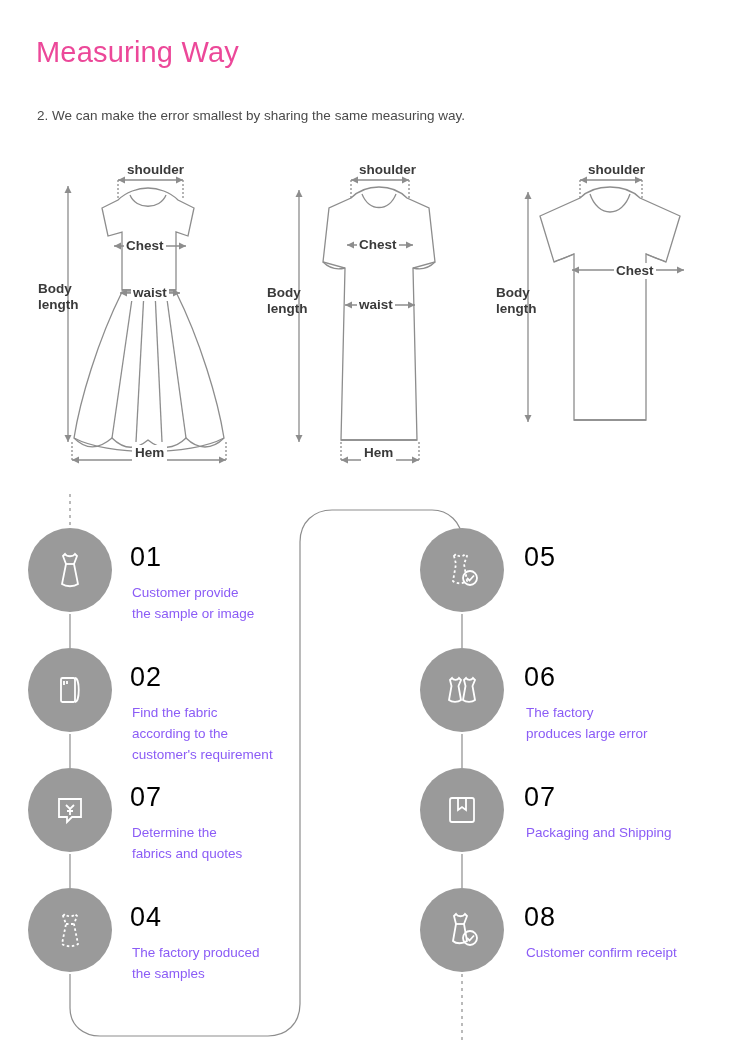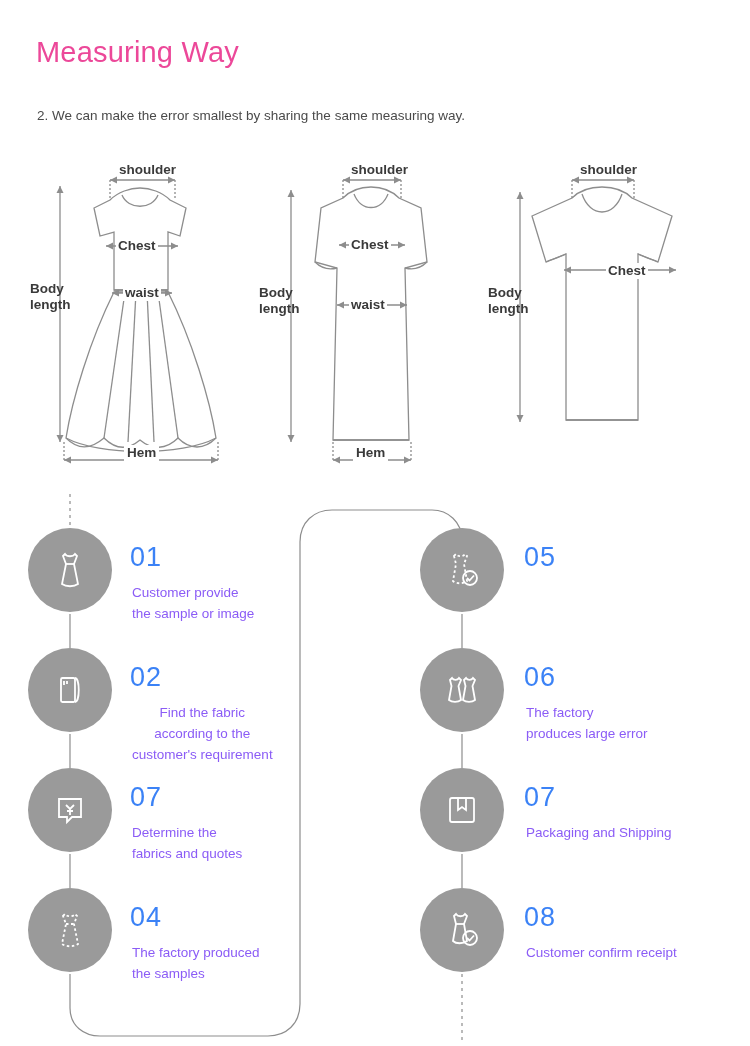--- a/index.html
+++ b/index.html
@@ -36,21 +36,21 @@
     left: 37px;
     font-size: 13.5px;
     color: #4a4a4a;
   }
   .note1 { top: 79px; }
   .note2 { top: 108px; text-align: center; }
 
   
   .garments {
     position: absolute;
-    left: 0;
+    left: 8px;
     top: 150px;
     width: 706px;
     height: 330px;
     text-decoration: underline;
   }
   .garment {
     position: absolute;
     top: 0;
   }
   .g1 { left: 30px; }
@@ -85,21 +85,21 @@
     border-radius: 50%;
     background: #9a9a9a;
     display: flex;
     align-items: center;
     justify-content: center;
   }
   .node svg { display: block; }
   .step-num {
     position: absolute;
     font-size: 27px;
-    color: #3b82f6;
+    color: #000000;
     font-weight: 400;
     letter-spacing: 1px;
   }
   .step-text {
     position: absolute;
     font-size: 13.5px;
     color: #8b5cf6;
     line-height: 21px;
     white-space: pre-line;
   }
@@ -285,21 +285,21 @@
     <div class="node" style="left:28px; top:158px;">
       <span>
         <svg width="44" height="44" viewBox="0 0 44 44" fill="none" stroke="#ffffff" stroke-width="1.8">
           <rect x="13" y="10" width="14" height="24" rx="1.5"></rect>
           <path d="M27 10 C32 10 32 34 27 34"></path>
           <path d="M16 13 L16 17 M19 13 L19 16"></path>
         </svg>
       </span>
     </div>
     <div class="step-num" style="left:130px; top:172px;text-align:right;">02</div>
-    <div class="step-text" style="left:132px; top:212px;text-align:center;">Find the fabric
+    <div class="step-text" style="left:132px; top:212px;">Find the fabric
 according to the
 customer's requirement</div>
 
     <div class="node" style="left:28px; top:278px;">
       <span>
         <svg width="44" height="44" viewBox="0 0 44 44" fill="none" stroke="#ffffff" stroke-width="1.8">
           <path d="M11 11 H33 V29 H24 L19 34 V29 H11 Z"></path>
           <path d="M18 17 L22 21 L26 17 M22 21 V27 M19 23 H25"></path>
         </svg>
       </span>

